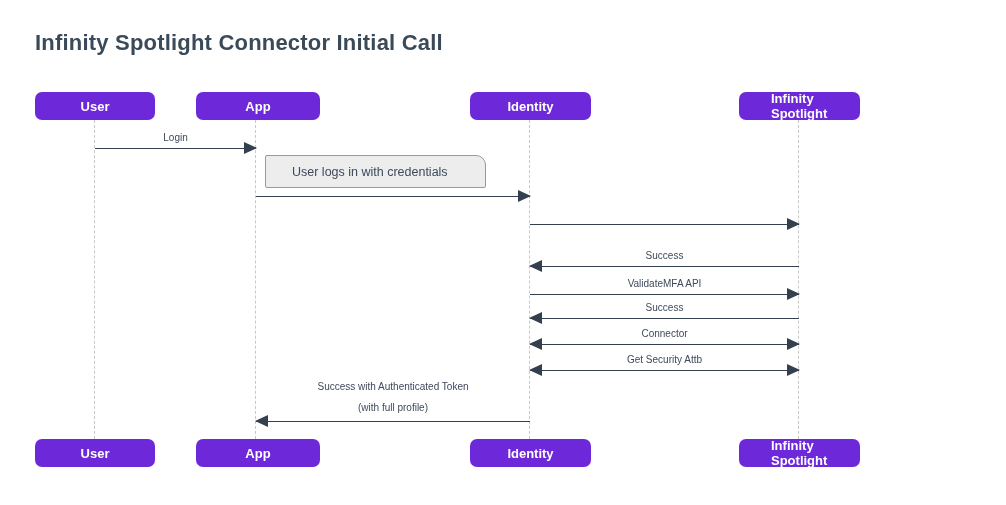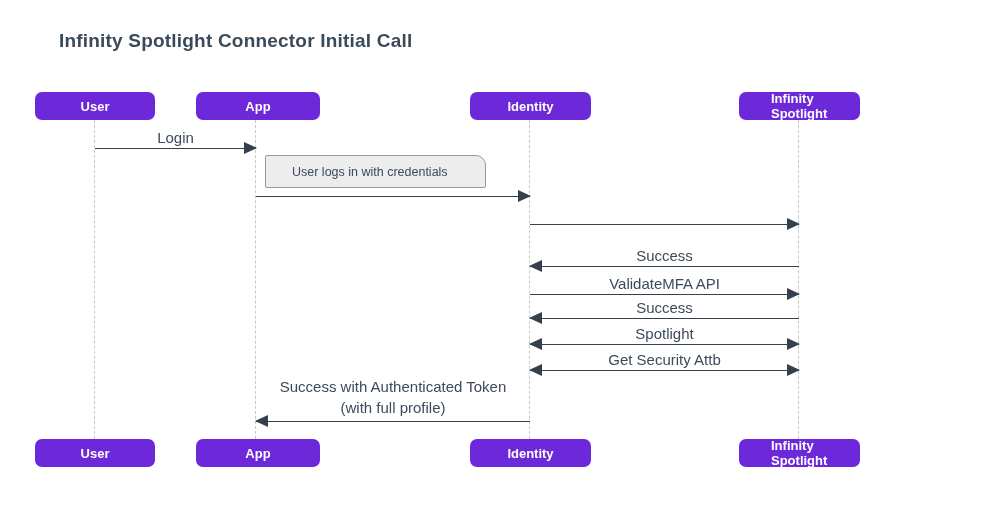--- a/index.html
+++ b/index.html
@@ -8,25 +8,24 @@
     width: 1006px;
     height: 505px;
     background: #ffffff;
     font-family: "Liberation Sans", sans-serif;
     overflow: hidden;
   }
   .title {
     position: absolute;
     left: 35px;
     top: 30px;
-    font-size: 19px;
+    font-size: 22px;
     font-weight: 700;
     color: #3b4a59;
     letter-spacing: 0.2px;
-    margin-left: 24px;
   }
   .actor {
     position: absolute;
     height: 28px;
     background: #6d28d9;
     border-radius: 7px;
     color: #ffffff;
     font-weight: 700;
     font-size: 13px;
     display: flex;
@@ -49,21 +48,21 @@
   }
   .lifeline.user { left: 94px; }
   .lifeline.app { left: 255px; }
   .lifeline.identity { left: 529px; }
   .lifeline.spotlight { left: 798px; }
   .msg {
     position: absolute;
     box-sizing: border-box;
   }
   .msg-label {
-    font-size: 15px;
+    font-size: 10px;
     color: #3e4a5a;
     text-align: center;
     line-height: 15px;
     margin-bottom: 3px;
     white-space: nowrap;
   }
   .msg-label .line2 { display: block; line-height: 20px; margin-bottom: 1px; }
   .msg-line {
     position: relative;
     height: 0;
@@ -161,21 +160,21 @@
   </div>
 
   <div class="msg" style="left:530px; top:300px; width:269px;">
     <div class="msg-label">Success</div>
     <div class="msg-line">
         <span class="head left"></span>
       </div>
   </div>
 
   <div class="msg" style="left:530px; top:326px; width:269px;">
-    <div class="msg-label">Spotlight</div>
+    <div class="msg-label">Connector</div>
     <div class="msg-line">
         <span class="head left"></span>
         <span class="head right"></span>
       </div>
   </div>
 
   <div class="msg" style="left:530px; top:352px; width:269px;">
     <div class="msg-label">Get Security Attb</div>
     <div class="msg-line">
         <span class="head left"></span>

